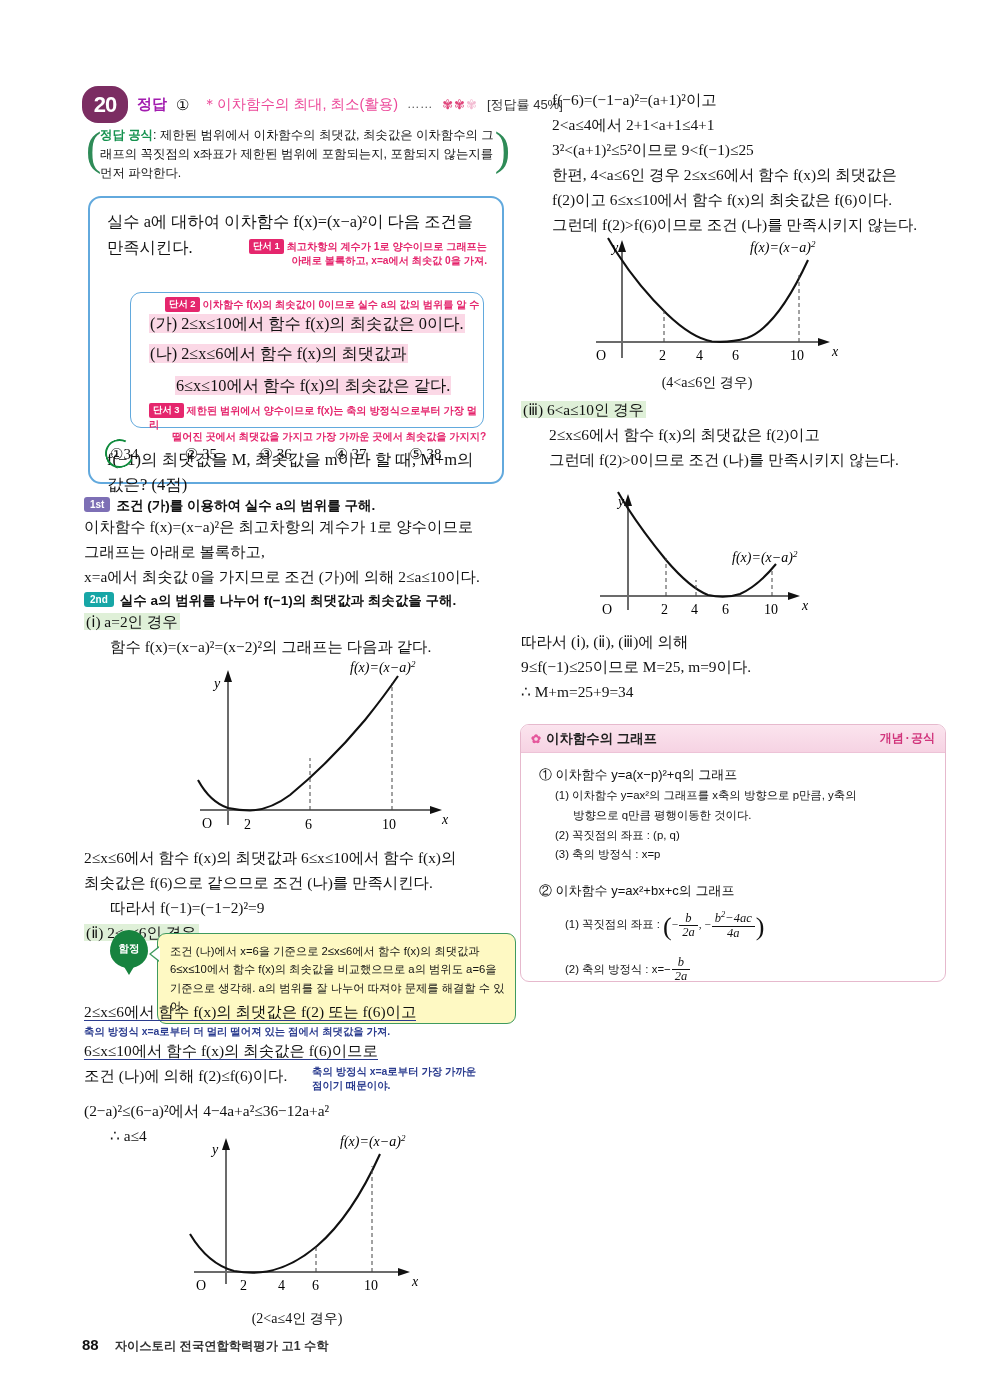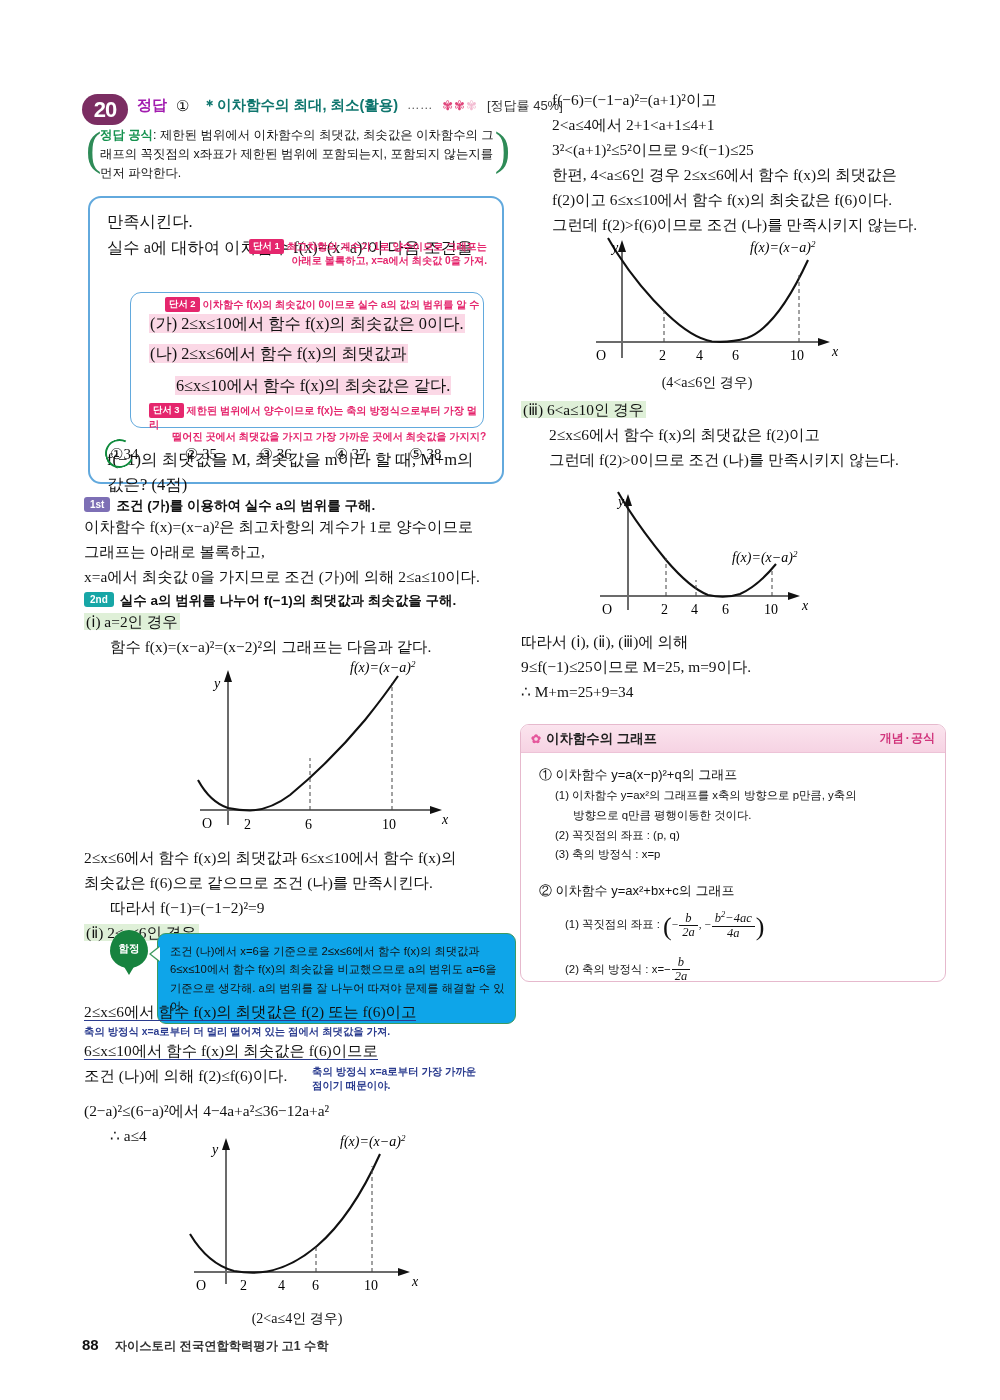--- a/index.html
+++ b/index.html
@@ -9,28 +9,28 @@
     font-family:"Liberation Serif", serif;
     color:#111;
     position:relative;
     overflow:hidden;
   }
   .page{position:absolute;inset:0;}
 
   
   .qhead{position:absolute;left:82px;top:86px;display:flex;align-items:center;gap:9px;}
   .qnum{
-    width:46px;height:31px;border-radius:16px;
+    width:46px;height:37px;border-radius:16px;
     background:#7b2d62;color:#fff;
     font-family:"Liberation Sans",sans-serif;font-weight:bold;font-size:22px;
-    display:flex;align-items:center;justify-content:center;letter-spacing:-1px;margin-top:8px;
+    display:flex;align-items:center;justify-content:center;letter-spacing:-1px;
   }
   .ans-label{font-family:"Liberation Sans",sans-serif;font-weight:bold;font-size:15px;color:#a21caf;}
   .ans-circ{font-size:15px;}
-  .topic{font-family:"Liberation Sans",sans-serif;font-weight:bold;font-size:14.5px;color:#0f766e;}
+  .topic{font-family:"Liberation Sans",sans-serif;font-weight:normal;font-size:14.5px;color:#ec4899;}
   .dots{color:#555;font-size:12px;letter-spacing:1px;}
   .stars{font-size:13px;letter-spacing:1px;}
   .st-on{color:#e0457b;}
   .st-off{color:#f3bcd2;}
   .rate{font-family:"Liberation Sans",sans-serif;font-size:13px;color:#333;}
 
   
   .formula{
     position:absolute;left:100px;top:126px;width:398px;
     font-family:"Liberation Sans",sans-serif;font-size:12.4px;line-height:1.55;color:#111;
@@ -100,21 +100,21 @@
     display:flex;align-items:center;justify-content:center;
     color:#fff;font-family:"Liberation Sans",sans-serif;font-weight:bold;font-size:10.5px;
   }
   .pin:after{
     content:"";position:absolute;left:50%;bottom:-7px;transform:translateX(-50%);
     border-left:6px solid transparent;border-right:6px solid transparent;
     border-top:10px solid #17833f;
   }
   .trapbox{
     position:absolute;left:47px;top:5px;width:335px;
-    border:1.3px solid #3e9a5f;border-radius:9px;background:#0ea5e9;
+    border:1.3px solid #3e9a5f;border-radius:9px;background:#fef9c3;
     padding:8px 10px 8px 12px;
     font-family:"Liberation Sans",sans-serif;font-size:11.3px;line-height:1.62;color:#111;
   }
   .trapbox:before{
     content:"";position:absolute;left:-9px;top:12px;
     border-top:8px solid transparent;border-bottom:8px solid transparent;
     border-right:10px solid #3e9a5f;
   }
   .trapbox:after{
     content:"";position:absolute;left:-7px;top:13px;
@@ -176,25 +176,25 @@
 
   <div class="formula">
     <span class="brk brk-l">(</span>
     <span class="brk brk-r">)</span>
     <span class="fml-key">정답 공식</span><span>: 제한된 범위에서 이차함수의 최댓값, 최솟값은 이차함수의 그래프의 꼭짓점의 x좌표가 제한된 범위에 포함되는지, 포함되지 않는지를 먼저 파악한다.</span>
   </div>
 
   <div class="pbox">
 
     <div class="pstem">
+      <div>
+        <span>실수 a에 대하여 이차함수 f(x)=(x−a)²이 다음 조건을</span>
+      </div>
       <div style="position:relative;">
         <span>만족시킨다.</span>
-      </div>
-      <div>
-        <span>실수 a에 대하여 이차함수 f(x)=(x−a)²이 다음 조건을</span>
       </div>
     </div>
 
     <div style="position:absolute;left:155px;top:41px;width:242px;text-align:right;">
       <div class="note">
         <span class="cue">단서 1</span><span>최고차항의 계수가 1로 양수이므로 그래프는</span>
       </div>
       <div class="note">아래로 볼록하고, x=a에서 최솟값 0을 가져.</div>
     </div>
 

